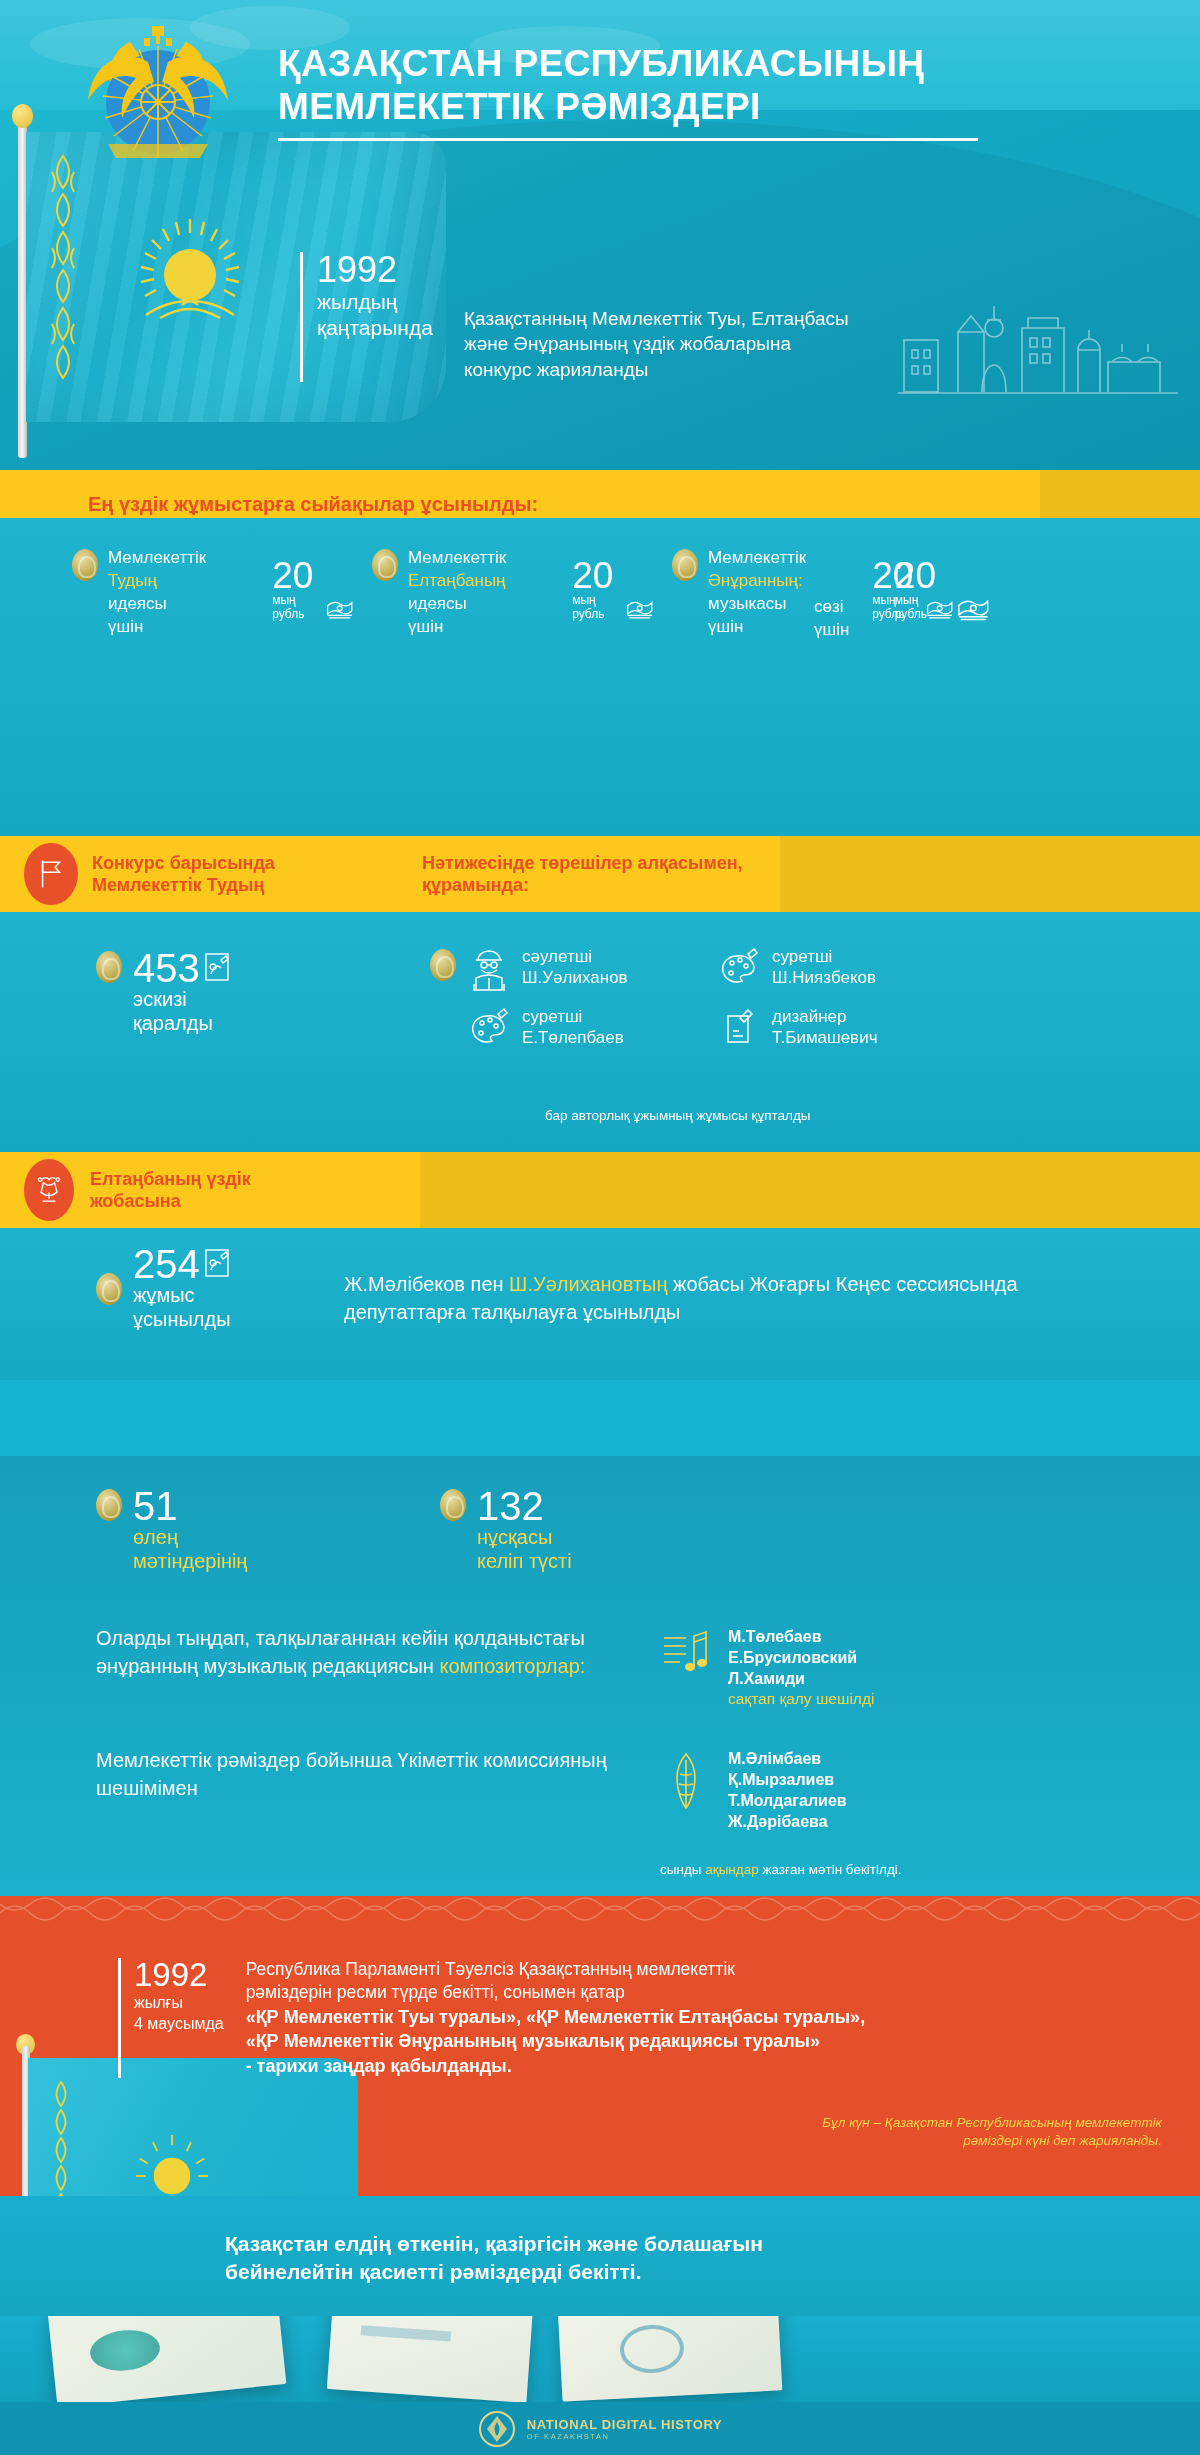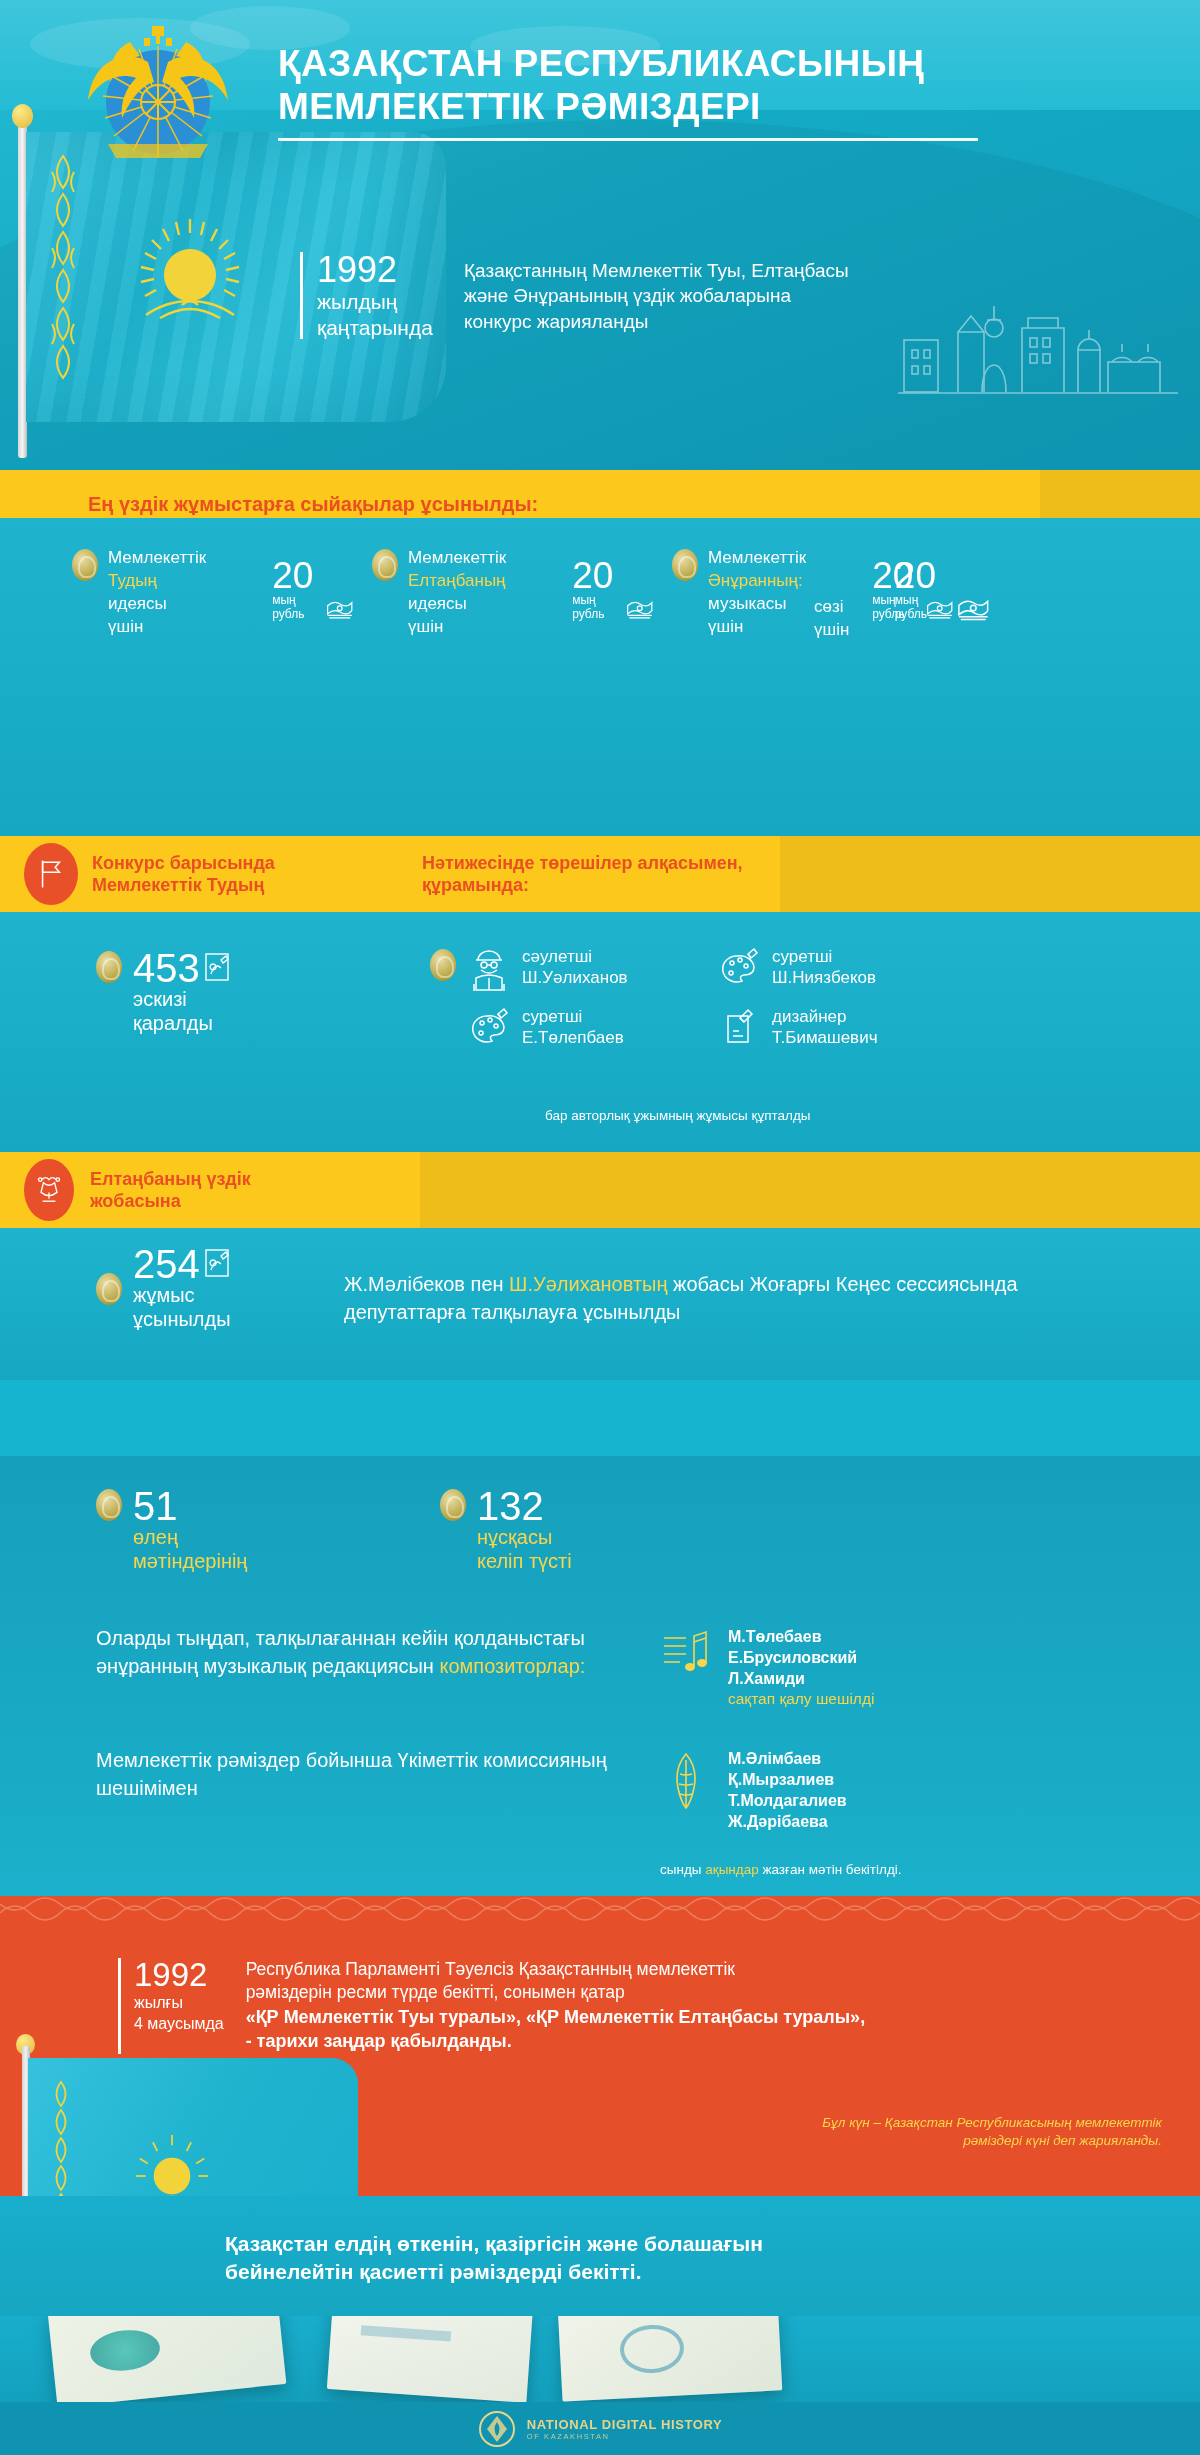--- a/index.html
+++ b/index.html
@@ -75,21 +75,21 @@
   }
   .intro {
     position:absolute; left:300px; top:252px; z-index:7; display:flex; gap:24px;
     color:#fff;
   }
   .intro-left {
     border-left:3px solid #fff; padding-left:14px; min-width:140px;
   }
   .intro-year { font-size:36px; line-height:1; font-weight:300; }
   .intro-sub { font-size:21px; line-height:1.12; font-weight:300; margin-top:2px; }
-  .intro-text { font-size:19px; line-height:1.33; font-weight:300; max-width:390px; padding-top:6px;}
+  .intro-text { font-size:19px; line-height:1.33; font-weight:300; max-width:390px; padding-top:6px;margin-top:48px;}
 
   .skyline {
     position:absolute; right:22px; bottom:64px; width:280px; height:130px;
     z-index:5; opacity:.55;
   }
 
   
   .banner {
     position:absolute; left:0; width:1200px; background:#fcc81b;
     display:flex; align-items:center; z-index:8;
@@ -782,20 +782,21 @@
     <div class="law">
       <div class="law-left">
         <div class="law-year">1992</div>
         <div class="law-sub">жылғы</div>
         <div class="law-sub">4 маусымда</div>
       </div>
       <div class="law-text">
         <div>Республика Парламенті Тәуелсіз Қазақстанның мемлекеттік</div>
         <div> рәміздерін ресми түрде бекітті,  сонымен қатар</div>
         <div><b>«ҚР Мемлекеттік Туы туралы», «ҚР Мемлекеттік Елтаңбасы туралы»,</b></div>
+        <div><b>«ҚР Мемлекеттік Әнұранының музыкалық редакциясы туралы»</b></div>
         <div><b>- тарихи заңдар қабылданды.</b></div>
       </div>
     </div>
     <div class="law-note">
       <div>Бұл күн – Қазақстан Республикасының мемлекеттік</div>
       <div>рәміздері күні деп жарияланды.</div>
     </div>
   </div>
 
   <div class="closing" style="top:2196px;height:120px;">

